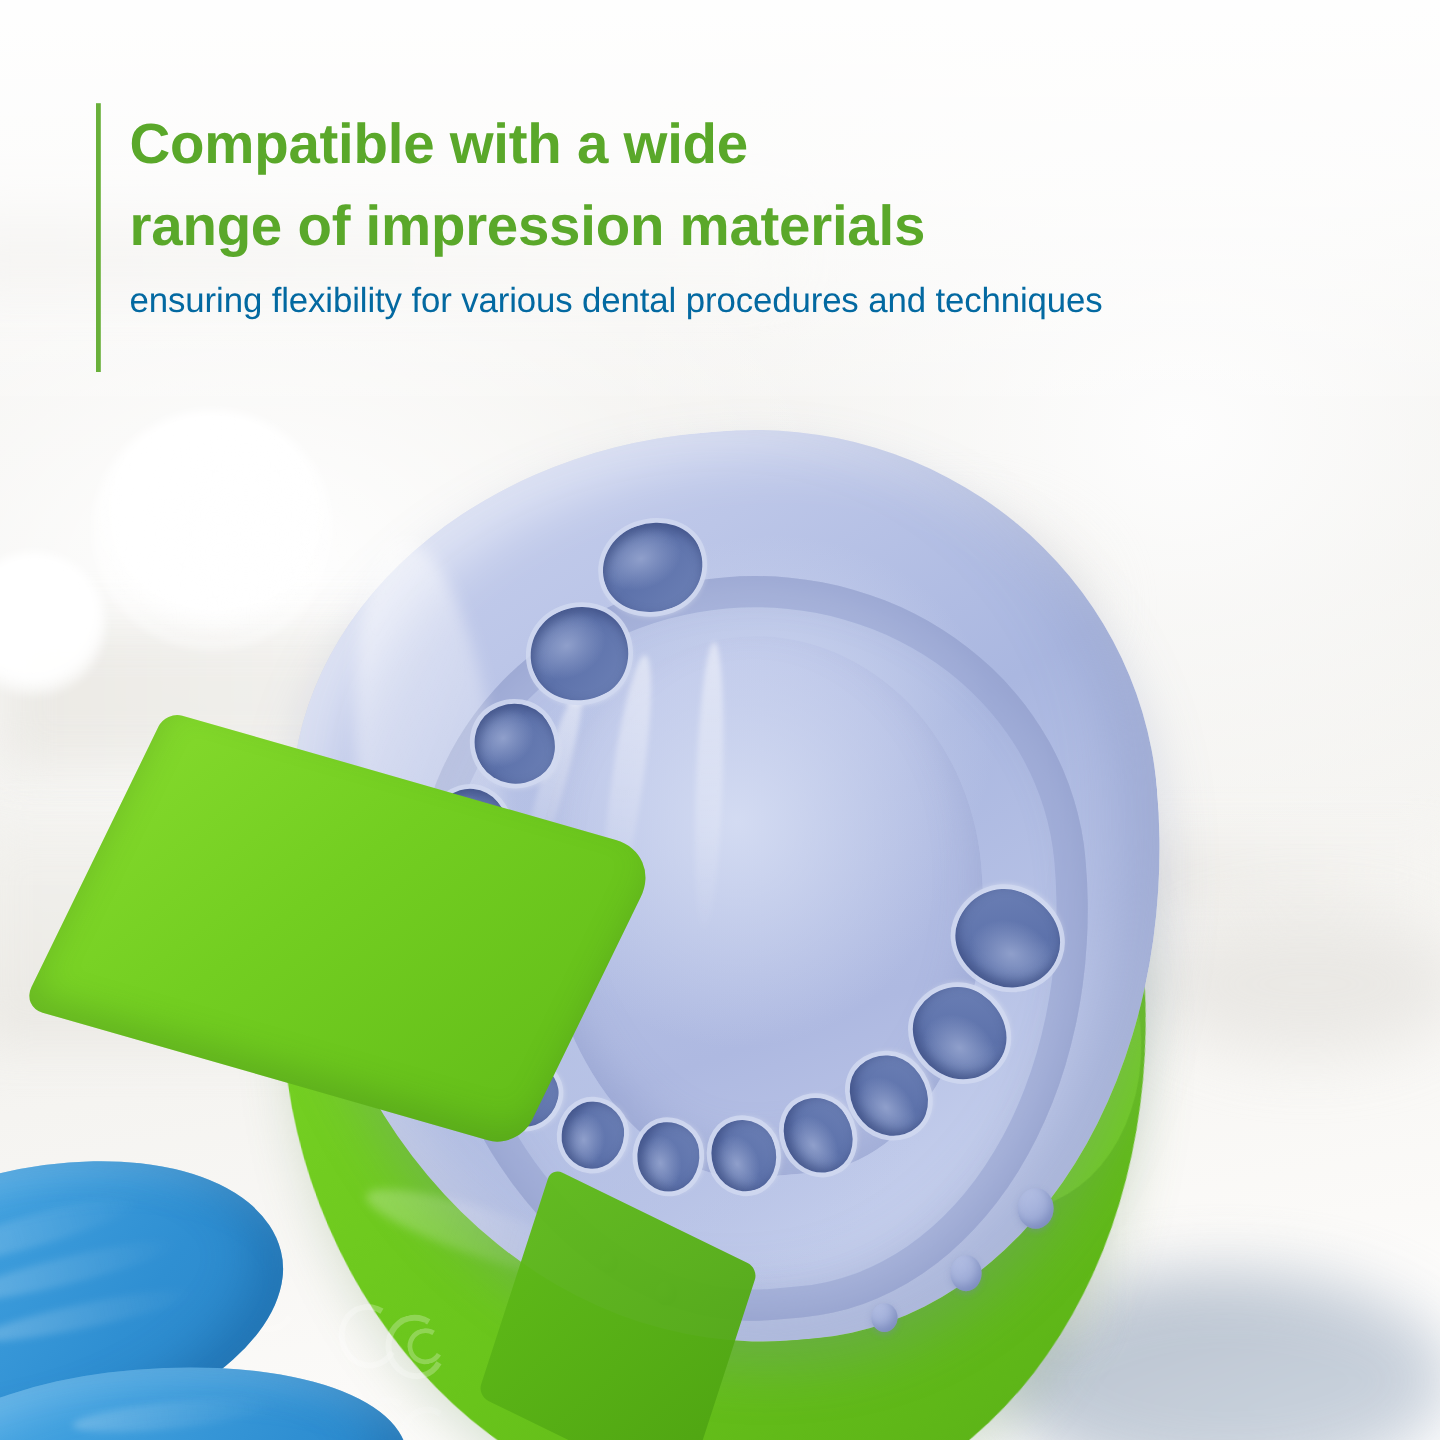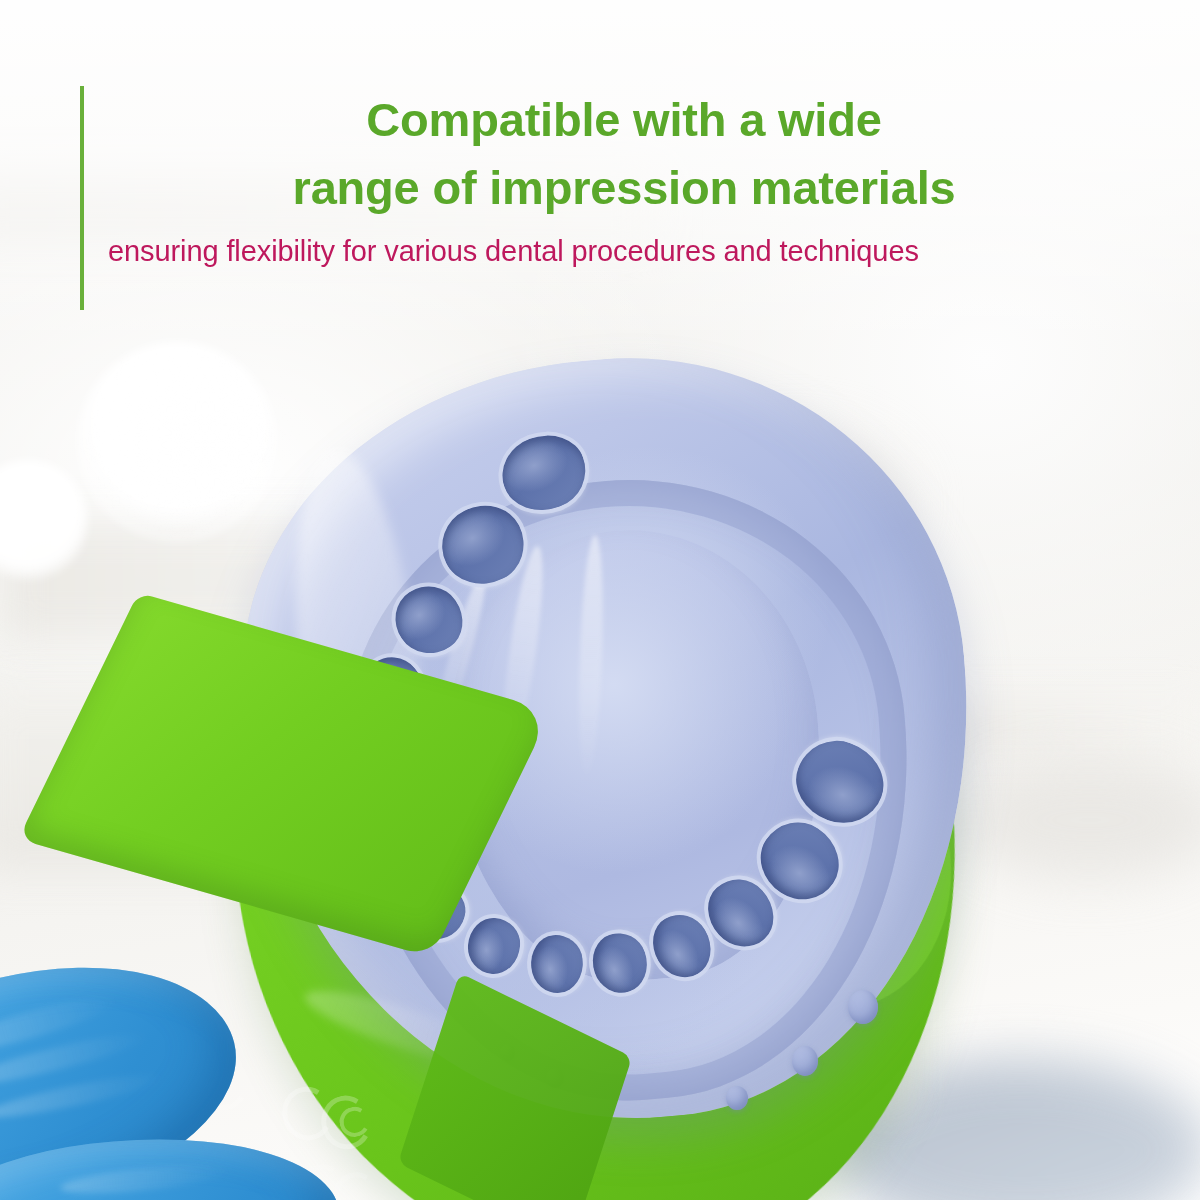--- a/index.html
+++ b/index.html
@@ -210,26 +210,25 @@
   .headline {
     margin: 0;
     padding: 0 0 0 28px;
     color: #5AA82A;
     font-family: "Liberation Sans", sans-serif;
     font-weight: 700;
     font-size: 47px;
     line-height: 1.44;
     letter-spacing: -0.2px;
     white-space: pre-line;
-    text-align: center;
   }
   .subheadline {
     margin: 12px 0 0 0;
     padding: 0 0 0 28px;
-    color: #be185d;
+    color: #0369a1;
     font-family: "Liberation Sans", sans-serif;
     font-weight: 400;
     font-size: 29px;
     line-height: 1.25;
     letter-spacing: -0.1px;
   }
 </style>
 </head>
 <body>
 

